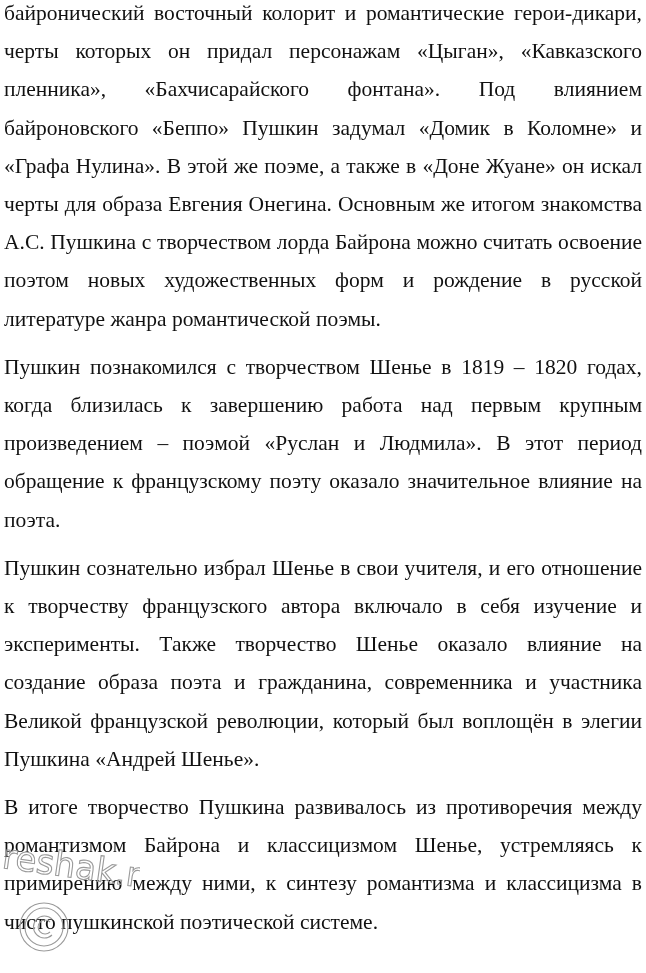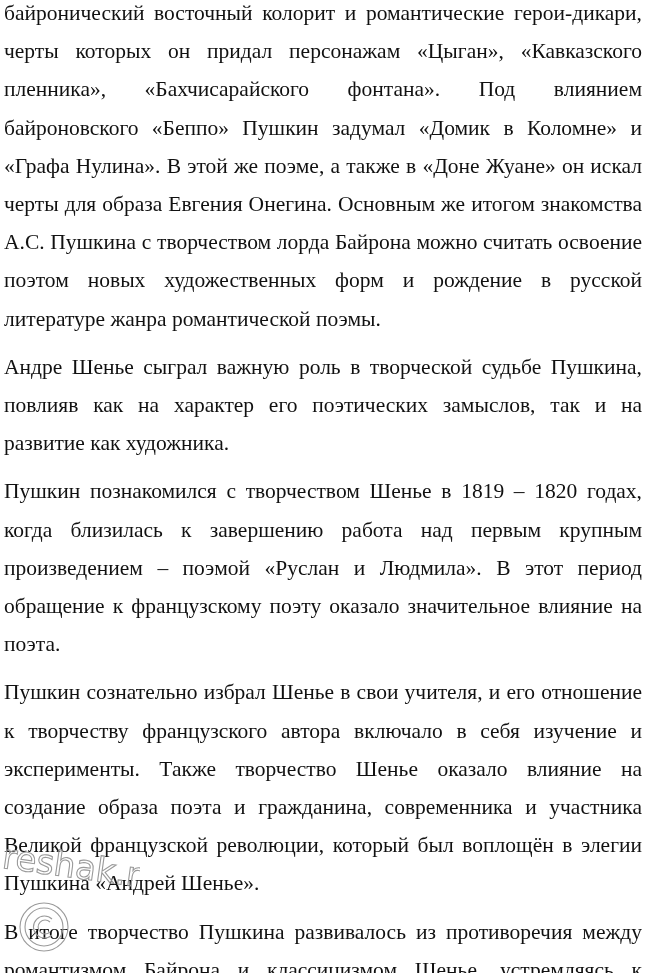--- a/index.html
+++ b/index.html
@@ -39,21 +39,20 @@
       width: 140px;
       height: 128px;
       pointer-events: none;
     }
   </style>
 </head>
 <body>
 
 <div class="page">
   <p class="para">байронический восточный колорит и романтические герои-дикари, черты которых он придал персонажам «Цыган», «Кавказского пленника», «Бахчисарайского фонтана». Под влиянием байроновского «Беппо» Пушкин задумал «Домик в Коломне» и «Графа Нулина». В этой же поэме, а также в «Доне Жуане» он искал черты для образа Евгения Онегина. Основным же итогом знакомства А.С. Пушкина с творчеством лорда Байрона можно считать освоение поэтом новых художественных форм и рождение в русской литературе жанра романтической поэмы.</p>
-  <p class="para">Андре Шенье сыграл важную роль в творческой судьбе Пушкина, повлияв как на характер его поэтических замыслов, так и на развитие как художника.</p>
   <p class="para">Пушкин познакомился с творчеством Шенье в 1819 – 1820 годах, когда близилась к завершению работа над первым крупным произведением – поэмой «Руслан и Людмила». В этот период обращение к французскому поэту оказало значительное влияние на поэта.</p>
   <p class="para">Пушкин сознательно избрал Шенье в свои учителя, и его отношение к творчеству французского автора включало в себя изучение и эксперименты. Также творчество Шенье оказало влияние на создание образа поэта и гражданина, современника и участника Великой французской революции, который был воплощён в элегии Пушкина «Андрей Шенье».</p>
   <p class="para">В итоге творчество Пушкина развивалось из противоречия между романтизмом Байрона и классицизмом Шенье, устремляясь к примирению между ними, к синтезу романтизма и классицизма в чисто пушкинской поэтической системе.</p>
 </div>
 
 <div class="watermark">
   <svg width="140" height="128" viewBox="0 0 140 128">
     <g fill="none" stroke="#9a9a9a" stroke-width="1.1" font-family="DejaVu Sans, sans-serif">
       <text x="2" y="28" font-size="34" transform="rotate(8 40 20)">reshak.ru</text>
       <circle cx="44" cy="82" r="24"></circle>

